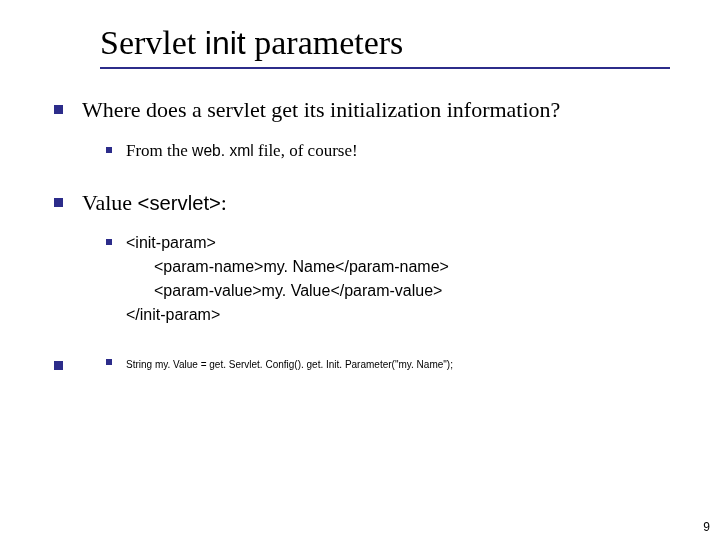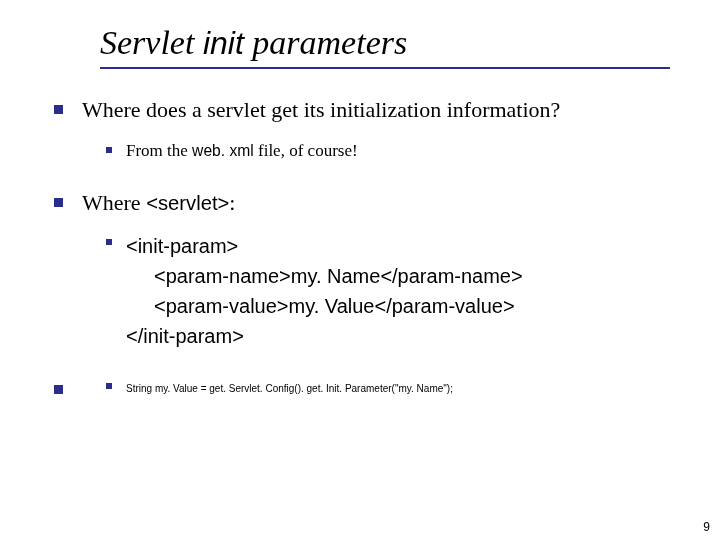--- a/index.html
+++ b/index.html
@@ -20,21 +20,20 @@
     height: 540px;
     position: relative;
   }
   .title-wrap {
     margin-left: 60px;
     margin-bottom: 6px;
   }
   .title {
     font-size: 34px;
     line-height: 1.1;
-    font-style: italic;
   }
   .title .mono {
     font-family: Verdana, Geneva, sans-serif;
     font-size: 32px;
   }
   .title-underline {
     height: 0;
     border-bottom: 2px solid #2c2c8a;
     margin-top: 2px;
     margin-left: 60px;
@@ -82,21 +81,21 @@
     width: 6px;
     height: 6px;
     background: #2c2c8a;
   }
   .sans {
     font-family: Verdana, Geneva, sans-serif;
     font-size: 0.92em;
   }
   .codeblock {
     font-family: Verdana, Geneva, sans-serif;
-    font-size: 20px;
+    font-size: 16px;
     line-height: 1.5;
   }
   .codeblock .indent {
     display: block;
     padding-left: 28px;
   }
   .pagenum {
     position: absolute;
     right: 10px;
     bottom: 6px;
@@ -122,21 +121,21 @@
     <li>
       <span>Where does a servlet get its initialization information?</span>
       <ul class="lvl2">
         <li>
           <span>From the </span><span class="sans">web. xml</span><span> file, of course!</span>
         </li>
       </ul>
     </li>
 
     <li>
-      <span>Where </span><span class="sans">&lt;servlet&gt;</span><span>:</span>
+      <span>Value </span><span class="sans">&lt;servlet&gt;</span><span>:</span>
       <ul class="lvl2">
         <li>
           <div class="codeblock">
             <span>&lt;init-param&gt;</span><br>
             <span class="indent">&lt;param-name&gt;my. Name&lt;/param-name&gt;</span>
             <span class="indent">&lt;param-value&gt;my. Value&lt;/param-value&gt;</span>
             <span>&lt;/init-param&gt;</span>
           </div>
         </li>
       </ul>

